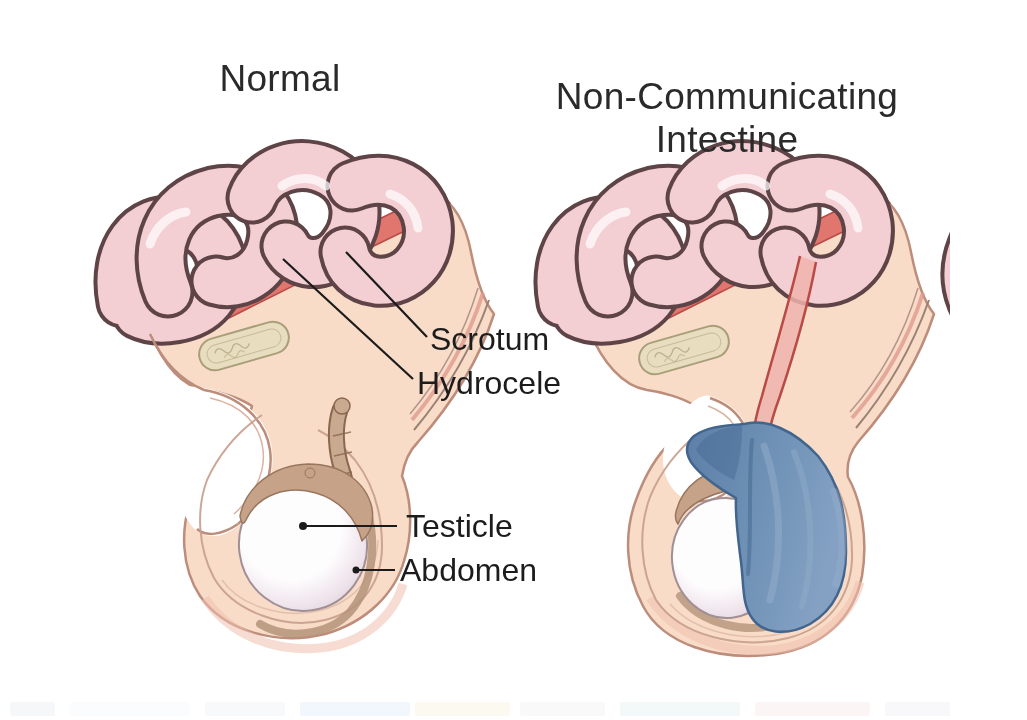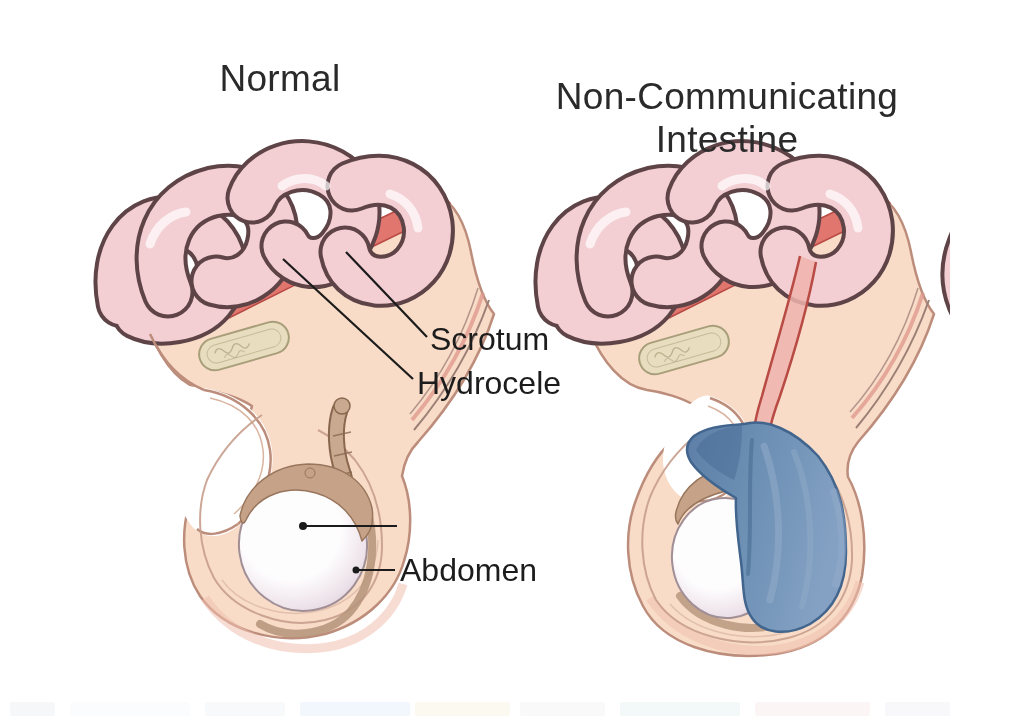--- a/index.html
+++ b/index.html
@@ -209,20 +209,21 @@
 
   <div style="position:absolute;left:527px;top:57px;width:400px;margin-top:18px;">
     <div class="title" style="position:static;">Non-Communicating</div>
     <div class="title" style="position:static;">Intestine</div>
   </div>
 
   <div class="title" style="left:1000px;top:57px;width:60px;text-align:left;">C</div>
 
   <div class="anat-label" style="left:430px;top:321px;">Scrotum</div>
   <div class="anat-label" style="left:417px;top:365px;">Hydrocele</div>
+  <div class="anat-label" style="left:406px;top:508px;">Testicle</div>
   <div class="anat-label" style="left:400px;top:552px;">Abdomen</div>
 
   <div class="strip">
     <i style="left:10px;width:45px;background:#f3f5f7;"></i>
     <i style="left:70px;width:120px;background:#fafbfd;"></i>
     <i style="left:205px;width:80px;background:#f6f8f9;"></i>
     <i style="left:300px;width:110px;background:#edf5fb;"></i>
     <i style="left:415px;width:95px;background:#fbf8ec;"></i>
     <i style="left:520px;width:85px;background:#f7f8f8;"></i>
     <i style="left:620px;width:120px;background:#f0f6f6;"></i>

